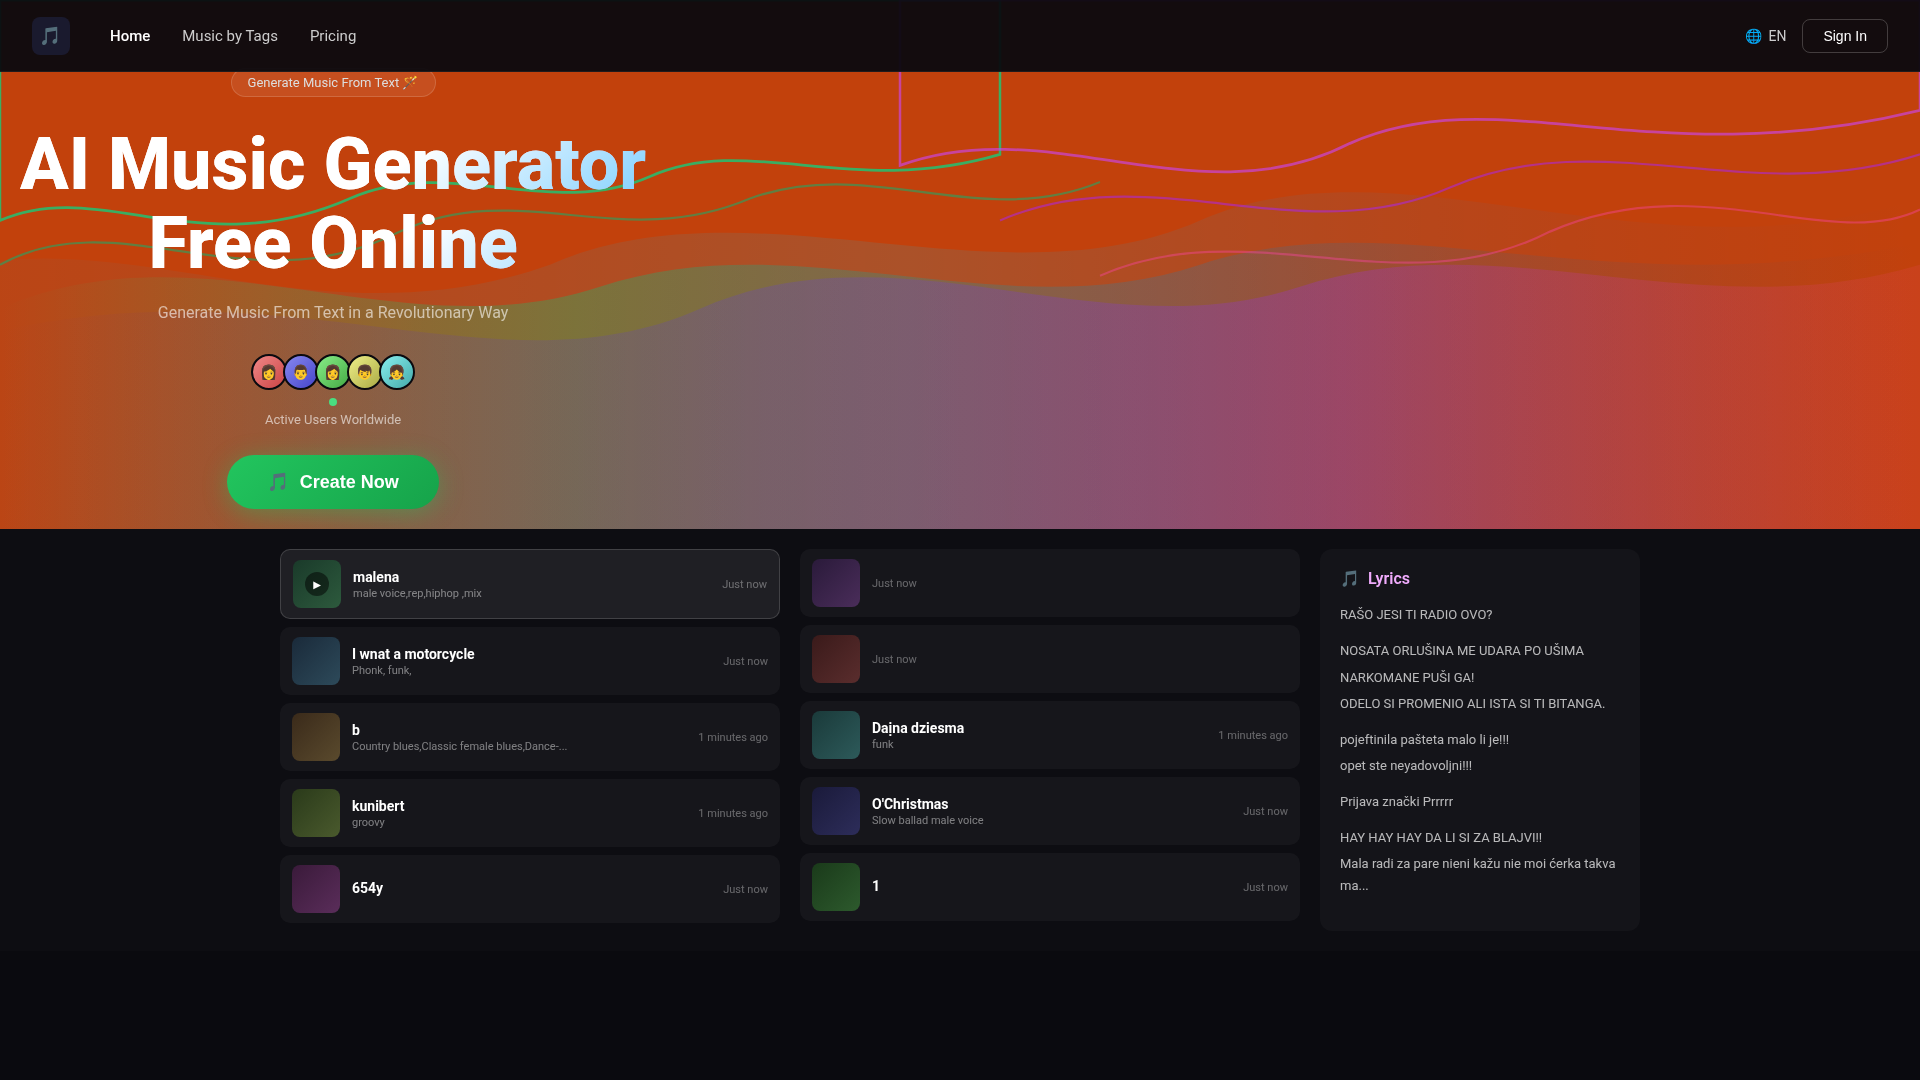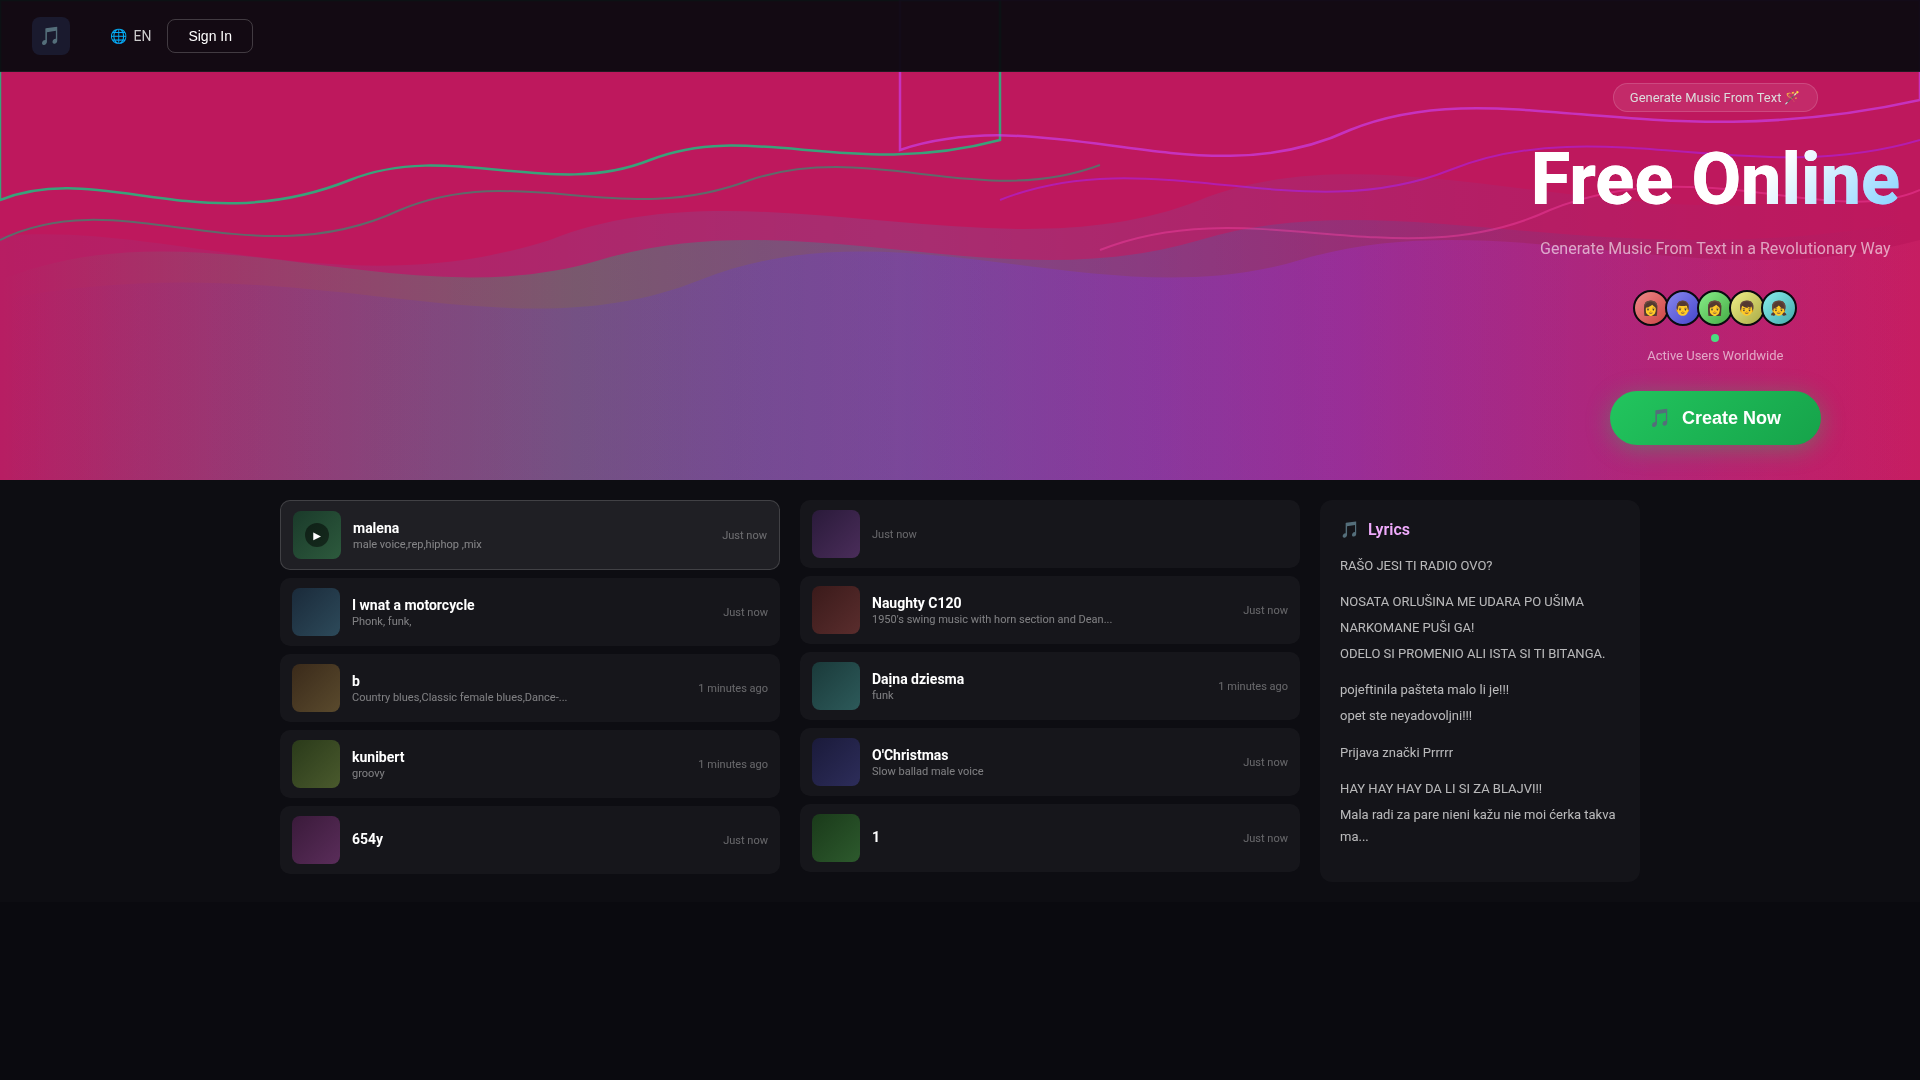--- a/index.html
+++ b/index.html
@@ -73,24 +73,24 @@
     }
 
     
     .hero {
       position: relative;
       width: 100%;
       min-height: 480px;
       padding-top: 28px;
       display: flex;
       flex-direction: column;
-      align-items: flex-end;
+      align-items: flex-start;
       justify-content: center;
       overflow: hidden;
-      background: #be185d;
+      background: #c2410c;
     }
     .hero-content {
       position: relative;
       z-index: 10;
       text-align: center;
       padding: 40px 20px 20px;
     }
     .hero-badge {
       display: inline-flex;
       align-items: center;
@@ -298,20 +298,25 @@
       top: 0; left: 0; right: 0; bottom: 0;
       pointer-events: none;
     }
   </style>
 </head>
 <body>
 
 <nav class="navbar">
   <div class="nav-logo">
     <div class="nav-logo-icon">🎵</div>
+  </div>
+  <div class="nav-links">
+    <a class="nav-link active">Home</a>
+    <a class="nav-link">Music by Tags</a>
+    <a class="nav-link">Pricing</a>
   </div>
   <div class="nav-right">
     <div class="lang-btn">
       <span>🌐</span>
       <span>EN</span>
     </div>
     <button class="sign-in-btn">Sign In</button>
   </div>
 </nav>
 
@@ -349,20 +354,21 @@
       <path d="M900,150 C1050,100 1200,200 1350,130 C1500,70 1650,160 1920,100 L1920,0 L900,0 Z" fill="none" stroke="#cc44ff" stroke-width="2.5" opacity="0.6"></path>
       <path d="M1000,200 C1150,140 1300,230 1450,170 C1600,110 1750,190 1920,140" fill="none" stroke="#aa22ff" stroke-width="2" opacity="0.5"></path>
       <path d="M1100,250 C1250,190 1400,280 1550,210 C1700,150 1830,230 1920,190" fill="none" stroke="#ff44aa" stroke-width="2" opacity="0.4"></path>
     </svg>
   </div>
 
   <div class="hero-content">
     <div class="hero-badge">Generate Music From Text 🪄</div>
 
     <h1 class="hero-title">
+      <span>AI Music Generator</span>
       <span>Free Online</span>
     </h1>
 
     <p class="hero-subtitle">Generate Music From Text in a Revolutionary Way</p>
 
     <div class="hero-avatars">
       <div class="avatar-circle" style="background:linear-gradient(135deg,#e88,#c44)">👩</div>
       <div class="avatar-circle" style="background:linear-gradient(135deg,#88e,#44c)">👨</div>
       <div class="avatar-circle" style="background:linear-gradient(135deg,#8e8,#4a4)">👩</div>
       <div class="avatar-circle" style="background:linear-gradient(135deg,#ee8,#aa4)">👦</div>
@@ -436,24 +442,20 @@
   </div>
     </div>
 
   <div class="song-column" id="right-col">
       <div class="song-item">
     <div class="song-thumb thumb-2"></div>
     <span class="song-time">Just now</span>
   </div>
       <div class="song-item">
     <div class="song-thumb thumb-4"></div>
-    <div class="song-info">
-      <div class="song-title">Naughty C120</div>
-      <div class="song-tags">1950's swing music with horn section and Dean...</div>
-    </div>
     <span class="song-time">Just now</span>
   </div>
       <div class="song-item">
     <div class="song-thumb thumb-6"></div>
     <div class="song-info">
       <div class="song-title">Daịna dziesma</div>
       <div class="song-tags">funk</div>
     </div>
     <span class="song-time">1 minutes ago</span>
   </div>

